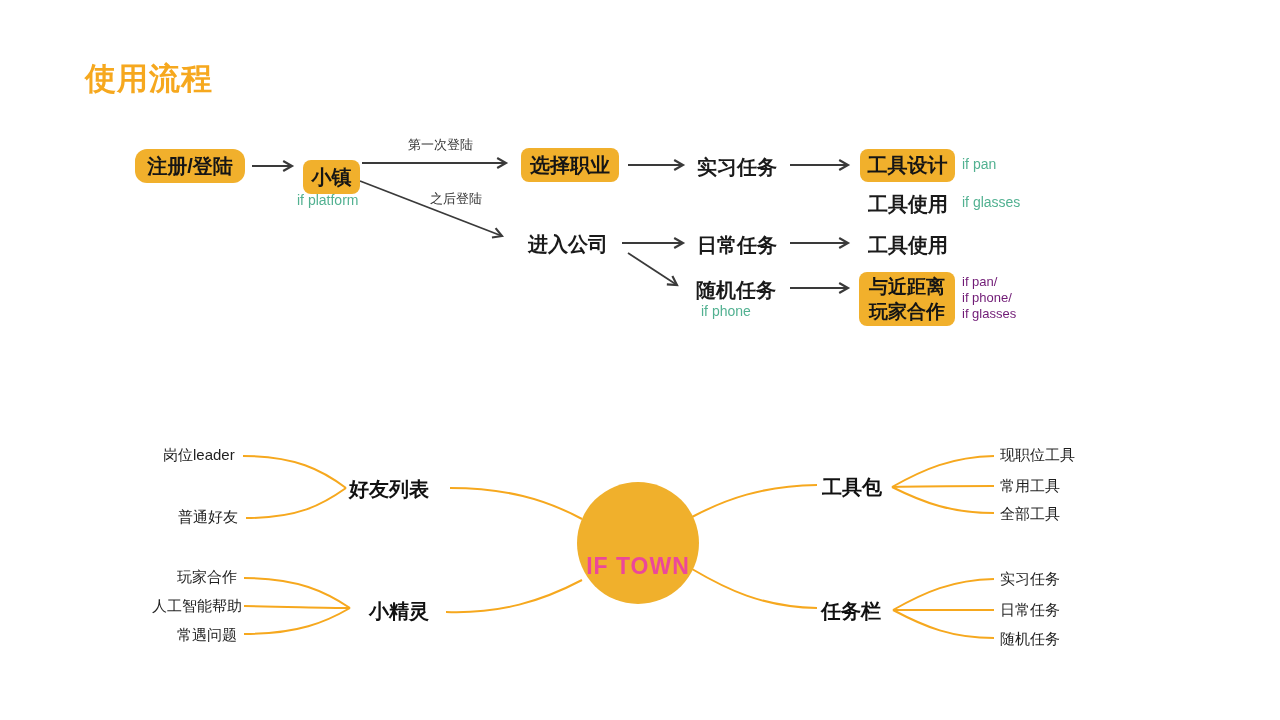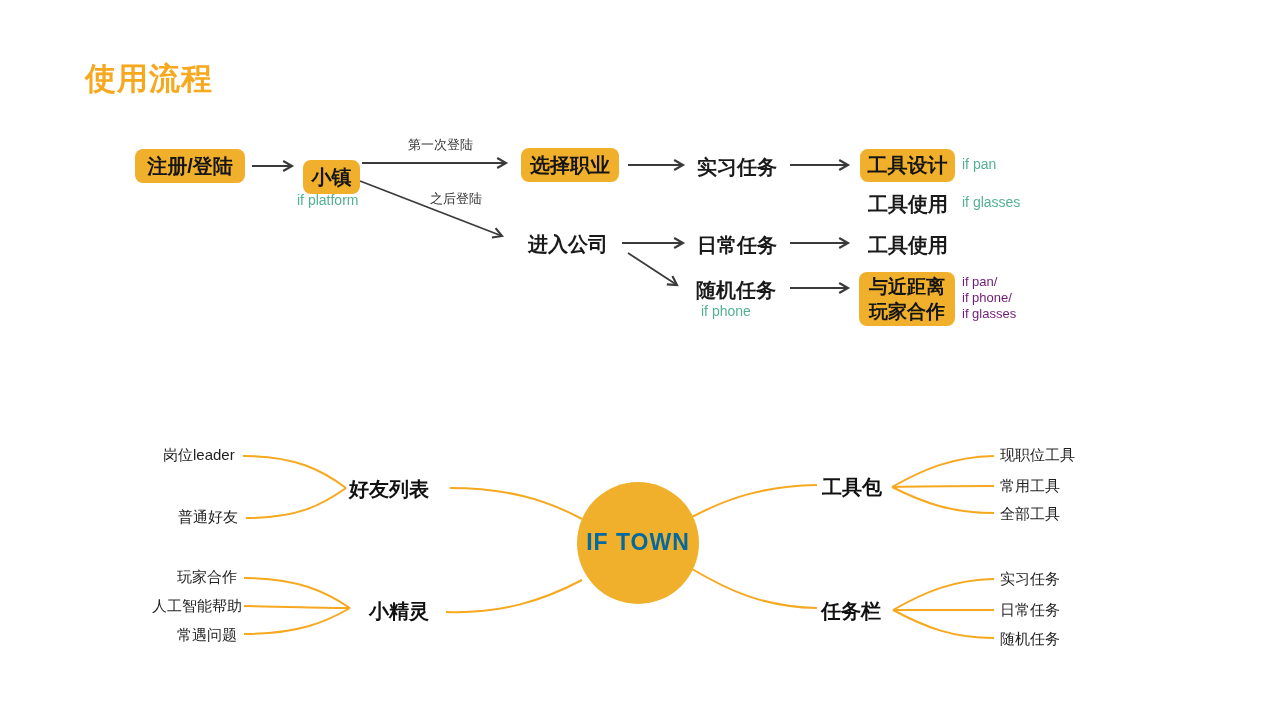--- a/index.html
+++ b/index.html
@@ -18,21 +18,21 @@
     text-align:center;font-size:20px;white-space:nowrap;
   }
   .ybox.multi{flex-direction:column;line-height:25px;font-size:19px;white-space:normal;}
   .flow-label{font-size:20px;font-weight:bold;color:#1a1a1a;white-space:nowrap;}
   .edge-label{font-size:13px;color:#333333;white-space:nowrap;}
   .note{font-size:14px;color:#52B191;white-space:nowrap;}
   .note-sm{font-size:13px;color:#701a75;white-space:nowrap;line-height:16px;}
   .mind-bold{font-size:20px;font-weight:bold;color:#111111;white-space:nowrap;}
   .mind-small{font-size:15px;color:#1f1f1f;white-space:nowrap;}
   .center-label{
-    font-size:23px;font-weight:bold;color:#0369a1;text-align:center;letter-spacing:1px;
+    font-size:23px;font-weight:bold;color:#ec4899;text-align:center;letter-spacing:1px;margin-top:24px;
   }
 </style>
 </head>
 <body>
 
 <div class="canvas">
 
   <svg class="layer" viewBox="0 0 1280 720">
     <defs>
       <marker id="arrow" viewBox="0 0 10 10" refX="8" refY="5" markerWidth="7" markerHeight="7" orient="auto-start-reverse">
@@ -68,21 +68,21 @@
       <path d="M893,610 C925,592 952,580 994,579"></path>
       <path d="M893,610 C925,610 952,610 994,610"></path>
       <path d="M893,610 C925,627 952,638 994,638"></path>
     </g>
 
     <circle cx="638" cy="543" r="61" fill="#F0B02C"></circle>
   </svg>
 
   <div class="abs section-title" style="left:85px;top:58px;">使用流程</div>
 
-  <div class="ybox" style="left:135px;top:149px;width:110px;height:34px;">注册/登陆</div>
+  <div class="ybox" style="left:135px;top:149px;width:110px;height:34px;border-radius:12px;">注册/登陆</div>
 
   <div class="ybox" style="left:303px;top:160px;width:57px;height:34px;">小镇</div>
 
   <div class="abs note" style="left:297px;top:192px;">if platform</div>
 
   <div class="abs edge-label" style="left:408px;top:136px;">第一次登陆</div>
 
   <div class="abs edge-label" style="left:430px;top:190px;">之后登陆</div>
 
   <div class="ybox" style="left:521px;top:148px;width:98px;height:34px;">选择职业</div>

